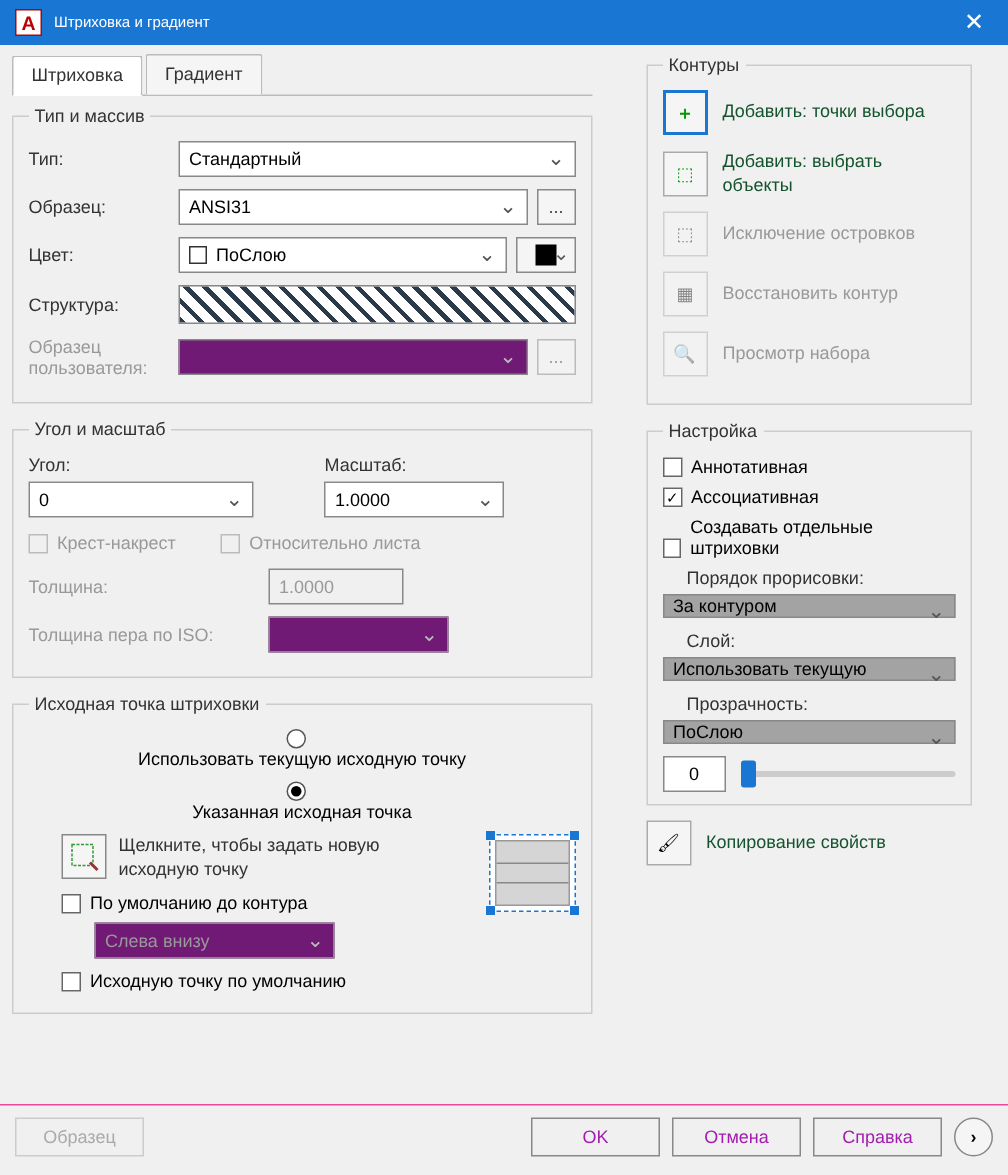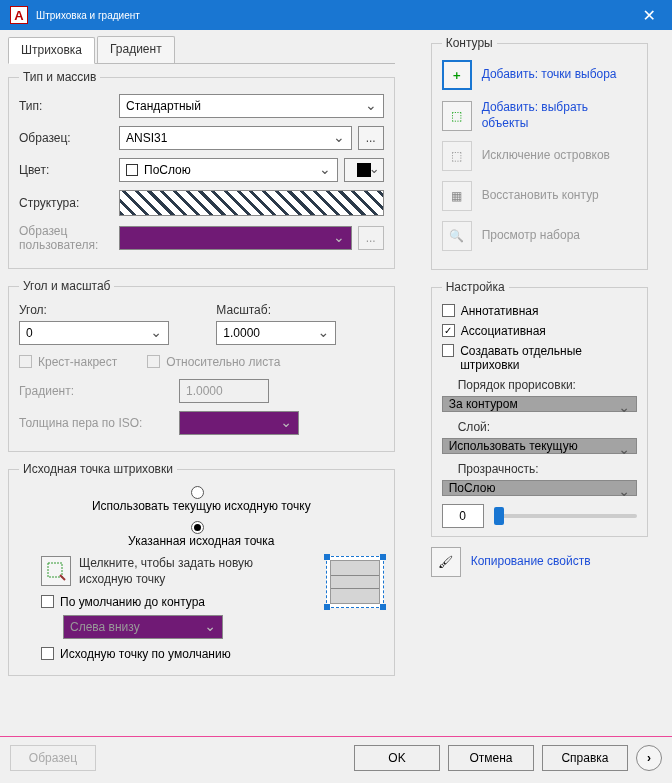--- a/index.html
+++ b/index.html
@@ -29,53 +29,53 @@
 .color-btn .sw { width:14px; height:14px; background:#000; }
 .color-btn::after { content:"⌄"; position:absolute; right:3px; top:2px; font-size:13px; color:#555;}
 .pattern-preview { flex:1; height:26px; border:1px solid #888; background: repeating-linear-gradient(45deg,#2b3a4a,#2b3a4a 3px,#fff 3px,#fff 9px); }
 .two-col { display:flex; gap: 30px; }
 .two-col .col { flex:1; }
 .col label.small { display:block; margin-bottom:4px; color:#333;}
 .input { width: 150px; height:24px; border:1px solid #888; padding:0 6px; display:flex; align-items:center; background:#fff; position:relative;}
 .input.combo::after { content:"⌄"; position:absolute; right:6px; top:2px; font-size:14px; color:#555;}
 .input.text { width: 90px; }
 .input.text.disabled { background:#f0f0f0; color:#999;}
-.chk { display:flex; align-items:flex-start; margin-bottom:6px; cursor:pointer; }
+.chk { display:flex; align-items:flex-end; margin-bottom:6px; cursor:pointer; }
 .chk.disabled { color:#999; }
 .chk .box { width:13px; height:13px; border:1px solid #666; margin-right:6px; display:flex; align-items:center; justify-content:center; font-size:10px; background:#fff;}
 .chk.disabled .box { border-color:#bbb; background:#f0f0f0;}
 .radio { display:flex; align-items:center; margin-bottom:8px; cursor:pointer;flex-direction:column;}
 .radio .dot { width:13px; height:13px; border:1px solid #555; border-radius:50%; margin-right:8px; display:flex; align-items:center; justify-content:center; background:#fff;}
 .radio.checked .dot::after { content:""; width:7px; height:7px; background:#000; border-radius:50%;}
 .origin-sub { margin-left: 22px; }
 .origin-row { display:flex; align-items:flex-start; margin-bottom:8px; }
 .origin-icon-btn { width:30px; height:30px; border:1px solid #888; background:#f5f5f5; margin-right:8px; display:flex; align-items:center; justify-content:center; cursor:pointer;}
 .origin-text { color:#333; max-width:220px; line-height:1.3;}
 .brick-preview { width:58px; height:52px; border:1px dashed #1976d2; background:#fff; padding:3px; position:relative;}
 .brick-inner { width:100%; height:100%; background:
   linear-gradient(#888,#888) 0 33%/100% 1px no-repeat,
   linear-gradient(#888,#888) 0 66%/100% 1px no-repeat,
   #d5d5d5; border:1px solid #999;}
 .brick-corner { width:6px; height:6px; background:#1976d2; position:absolute;}
 .side-item { display:flex; align-items:center; margin-bottom:10px; }
 .side-icon { width:30px; height:30px; border:1px solid #aaa; background:#f5f5f5; margin-right:10px; display:flex; align-items:center; justify-content:center; cursor:pointer; font-size:16px; flex-shrink:0;}
 .side-icon.selected { border:2px solid #1976d2; }
 .side-icon.disabled { opacity:0.45; }
-.side-label { color:#1d4ed8; line-height:1.3; cursor: pointer;}
+.side-label { color:#14532d; line-height:1.3; cursor: pointer;}
 .side-label.disabled { color:#999; }
 .sect-label { color:#333; margin:4px 0 4px 16px;}
 .full-select { width:100%; height:16px; border:1px solid #888; background:#a3a3a3; padding:0 22px 0 6px; display:flex; align-items:center; position:relative; cursor:pointer; margin-bottom:8px;}
 .full-select::after { content:"⌄"; position:absolute; right:6px; top:2px; font-size:14px; color:#555;}
 .transp-row { display:flex; align-items:center; gap:10px;}
 .num-box { width:42px; height:24px; border:1px solid #888; background:#fff; display:flex; align-items:center; justify-content:center;}
 .slider { flex:1; height:4px; background:#ccc; position:relative; border-radius:2px;}
 .slider .thumb { width:10px; height:18px; background:#1976d2; position:absolute; left:0; top:-7px; border-radius:2px;}
 .footer { display:flex; align-items:center; padding: 8px 10px; gap:8px; border-top:1px solid #ec4899;}
 .footer .spacer { flex:1; }
-.btn { min-width:86px; height:26px; border:1px solid #888; background:#f0f0f0; display:flex; align-items:center; justify-content:center; cursor:pointer; color:#000000;}
+.btn { min-width:86px; height:26px; border:1px solid #888; background:#f0f0f0; display:flex; align-items:center; justify-content:center; cursor:pointer; color:#a21caf;}
 .btn.disabled { color:#aaa; border-color:#ccc;}
 .expand-btn { width:26px; height:26px; border:1px solid #888; border-radius:50%; background:#f5f5f5; display:flex; align-items:center; justify-content:center; cursor:pointer; font-size:14px; font-weight:bold;}
 .origin-flex { display:flex; align-items:flex-start; gap:12px;}
 </style>
 </head>
 <body>
 
 <div class="titlebar">
   <div class="titlebar-icon">A</div>
   <div class="titlebar-title">Штриховка и градиент</div>
@@ -149,21 +149,21 @@
         <div class="chk disabled">
             <span class="box"></span>
             <span>Крест-накрест</span>
           </div>
         <div class="chk disabled">
             <span class="box"></span>
             <span>Относительно листа</span>
           </div>
       </div>
       <div class="row" style="margin-top:4px;">
-        <label class="fld disabled" style="width:160px;">Градиент:</label>
+        <label class="fld disabled" style="width:160px;">Толщина:</label>
         <div class="input text disabled">
             <span>1.0000</span>
           </div>
       </div>
       <div class="row">
         <label class="fld disabled" style="width:160px;">Толщина пера по ISO:</label>
         <div class="select disabled" style="flex:0 0 120px;"></div>
       </div>
     </fieldset>
 

